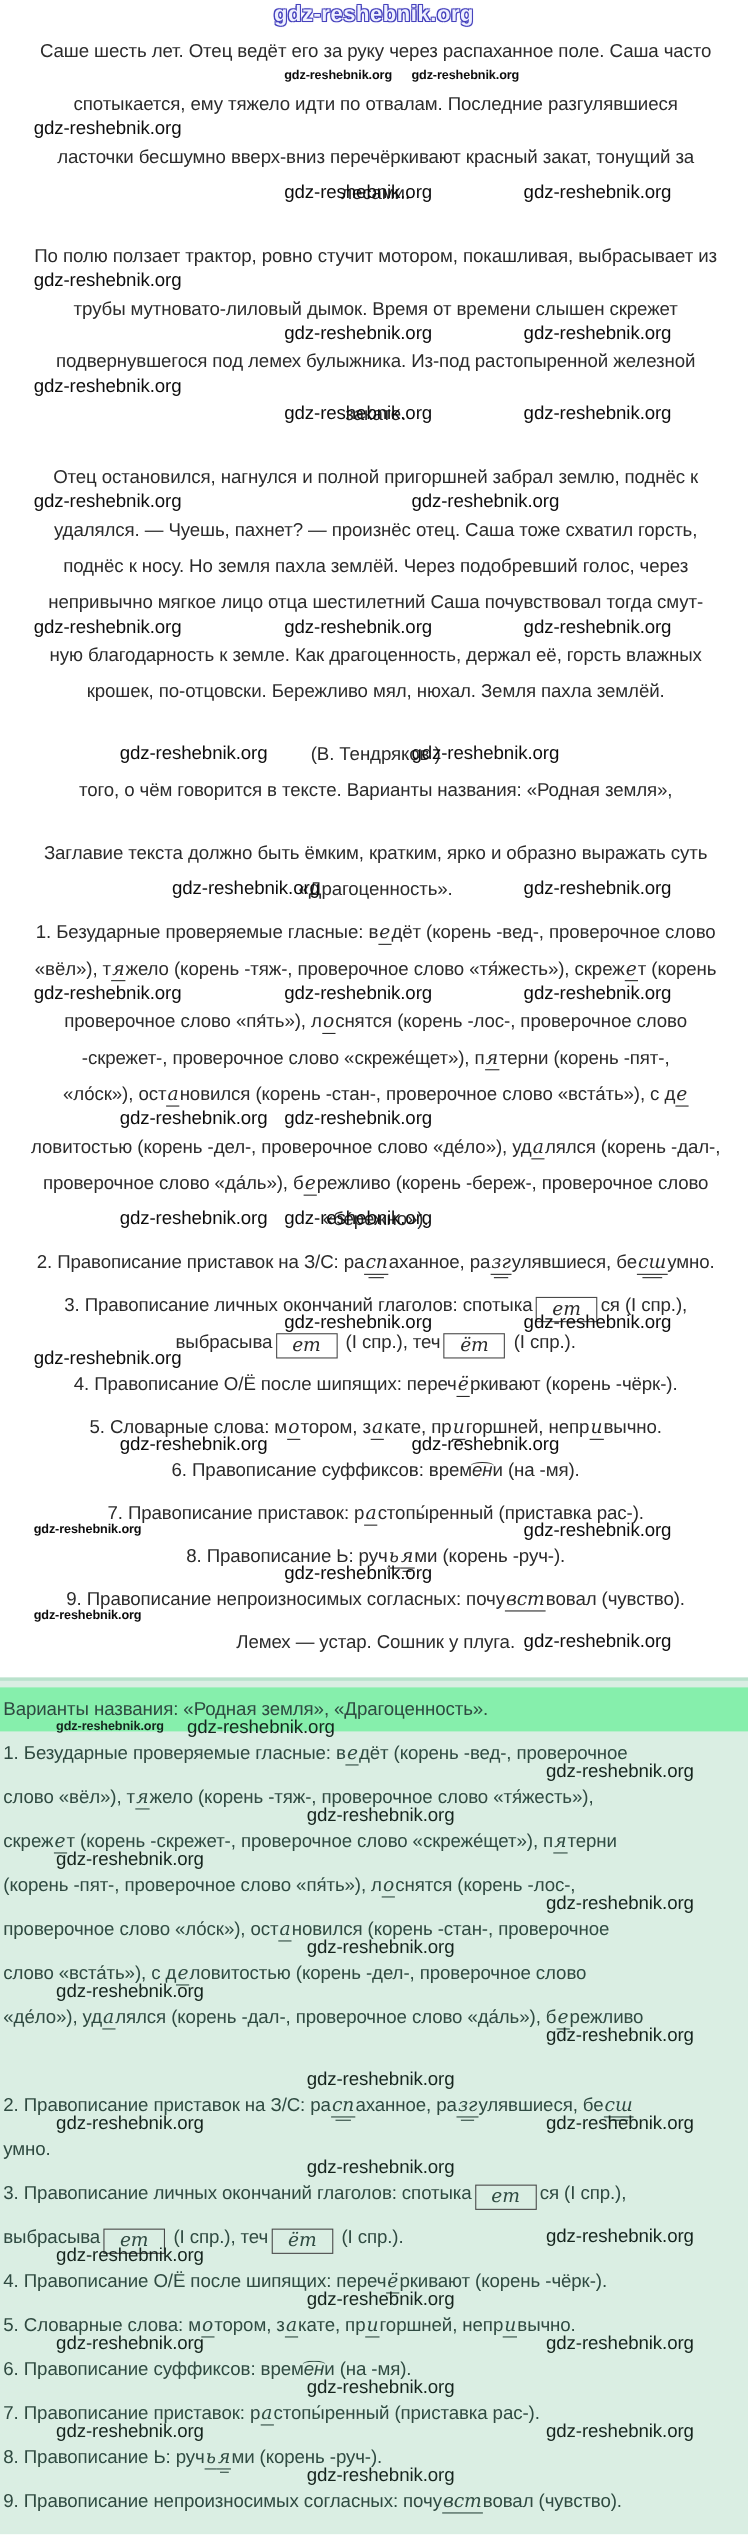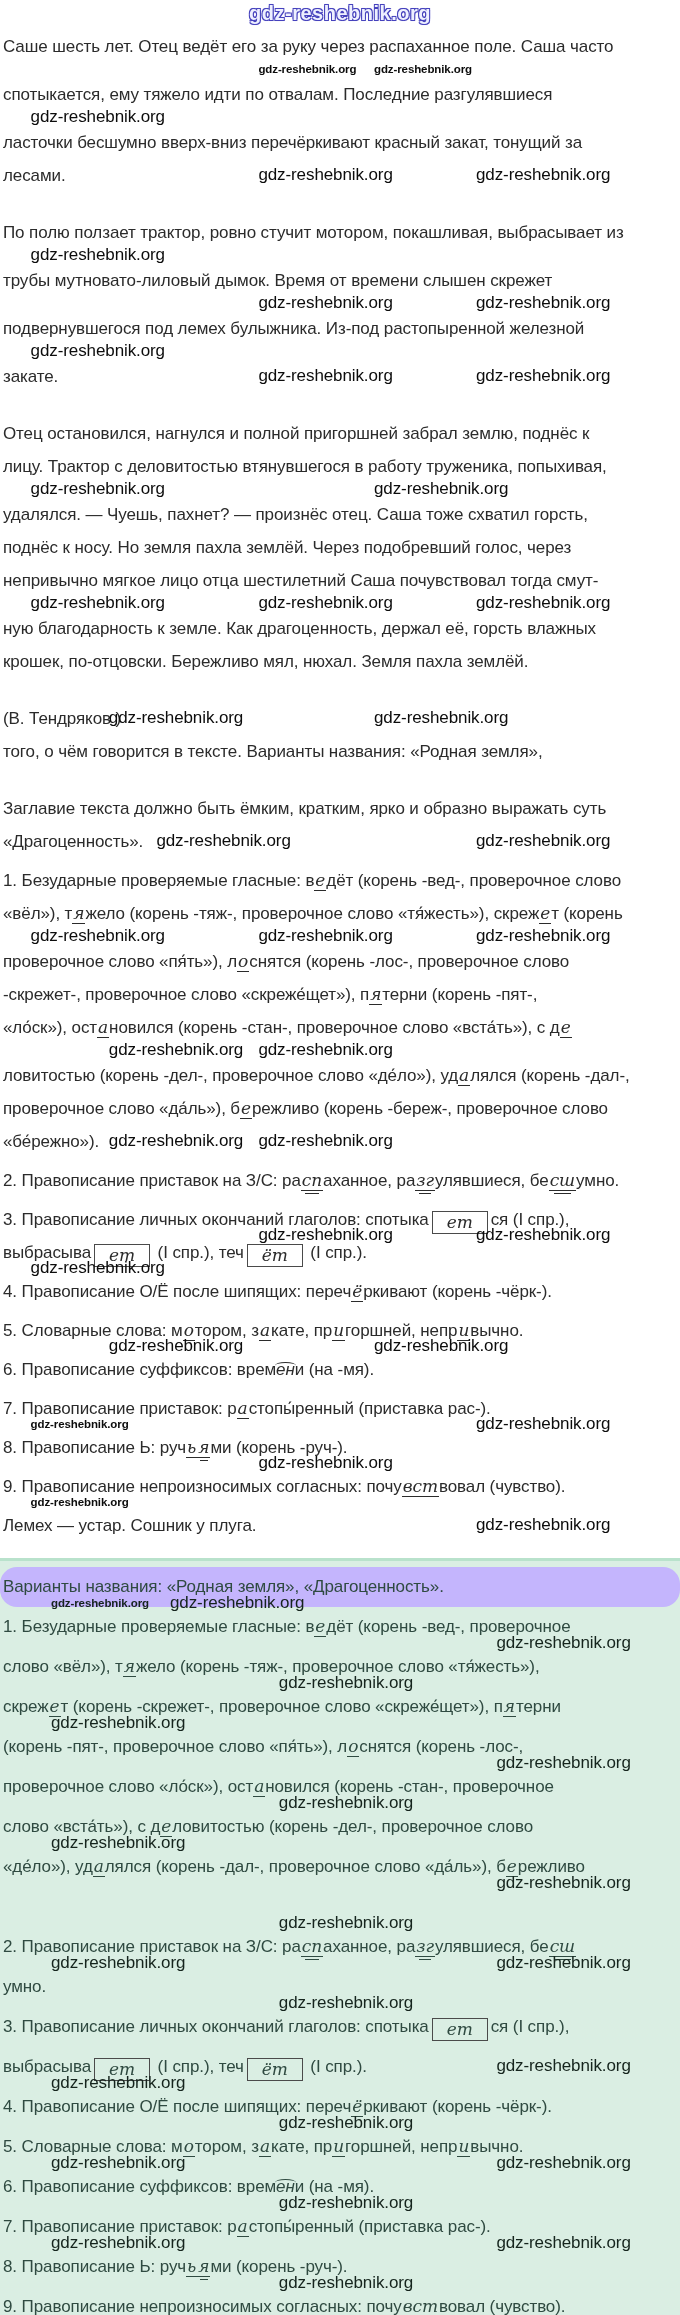--- a/index.html
+++ b/index.html
@@ -16,24 +16,24 @@
   .row.wmrow{height:15px;line-height:15px;}
   .row.gap{margin-top:24px;}
   .row.gap6{margin-top:6px;}
   .wm{position:absolute;font-size:17px;font-weight:500;color:#0c0c0c;line-height:16px;white-space:nowrap;}
   .wm.small{font-size:11.5px;font-weight:700;}
   .wm.below{top:24px;}
   .wm.inline{top:8px;}
   .wm.own{top:-2px;}
   .white .wm.l{left:4.5%}.white .wm.cl{left:16%}.white .wm.q{left:23%}
   .white .wm.c{left:38%}.white .wm.cr{left:55%}.white .wm.r{left:70%}
-  .white{padding-bottom:6px;}
+  .white{padding-bottom:6px;text-align:center;}
   .green{background:#daeee3;border-top:3px solid #b9e2cc;padding:6px 0 10px;margin-top:10px;}
   .green .row{height:40px;line-height:40px;color:#2f4a41;}
-  .green .row.first{background:#c4b5fd;border-radius:17px;}
+  .green .row.first{background:#86efac;}
   .green .wm{color:#15241d;}
   .green .wm.below{top:28px;}
   .green .wm.inline{top:11px;}
   .green .wm.l{left:7.5%}.green .wm.cl{left:25%}.green .wm.c{left:41%}.green .wm.r{left:73%}
   .seg-u,.seg-uu,.seg-b{font-family:"DejaVu Serif",serif;font-style:italic;}
   .seg-u,.seg-uu{border-bottom:1.4px solid currentColor;padding:0 1px;display:inline-block;line-height:19px;position:relative;}
   .seg-uu::after{content:"";position:absolute;left:18%;right:18%;bottom:-4px;border-bottom:1.4px solid currentColor;}
   .seg-b{border:1.3px solid #4a4a4a;padding:0 14px;margin:0 3px;display:inline-block;height:21px;line-height:21px;vertical-align:-3px;background:transparent;}
   .seg-hat{position:relative;display:inline-block;line-height:19px;font-style:italic;}
   .seg-hat::before{content:"";position:absolute;left:-1px;right:-1px;top:2px;height:6px;
@@ -64,21 +64,20 @@
       <div class="row wmrow">
         <span class="wm c own">gdz-reshebnik.org</span>
         <span class="wm r own">gdz-reshebnik.org</span>
       </div>
       <div class="row"><span class="seg seg-t">подвернувшегося под лемех булыжника. Из-под растопыренной железной</span></div>
       <div class="row wmrow">
         <span class="wm l own">gdz-reshebnik.org</span>
       </div>
       <div class="row"><span class="seg seg-t">закате.</span><span class="wm c inline">gdz-reshebnik.org</span><span class="wm r inline">gdz-reshebnik.org</span></div>
       <div class="row gap"><span class="seg seg-t">Отец остановился, нагнулся и полной пригоршней забрал землю, поднёс к</span></div>
-      <div class="row"><span class="seg seg-t">лицу. Трактор с деловитостью втянувшегося в работу труженика, попыхивая,</span></div>
       <div class="row wmrow">
         <span class="wm l own">gdz-reshebnik.org</span>
         <span class="wm cr own">gdz-reshebnik.org</span>
       </div>
       <div class="row"><span class="seg seg-t">удалялся. — Чуешь, пахнет? — произнёс отец. Саша тоже схватил горсть,</span></div>
       <div class="row"><span class="seg seg-t">поднёс к носу. Но земля пахла землёй. Через подобревший голос, через</span></div>
       <div class="row"><span class="seg seg-t">непривычно мягкое лицо отца шестилетний Саша почувствовал тогда смут-</span></div>
       <div class="row wmrow">
         <span class="wm l own">gdz-reshebnik.org</span>
         <span class="wm c own">gdz-reshebnik.org</span>

